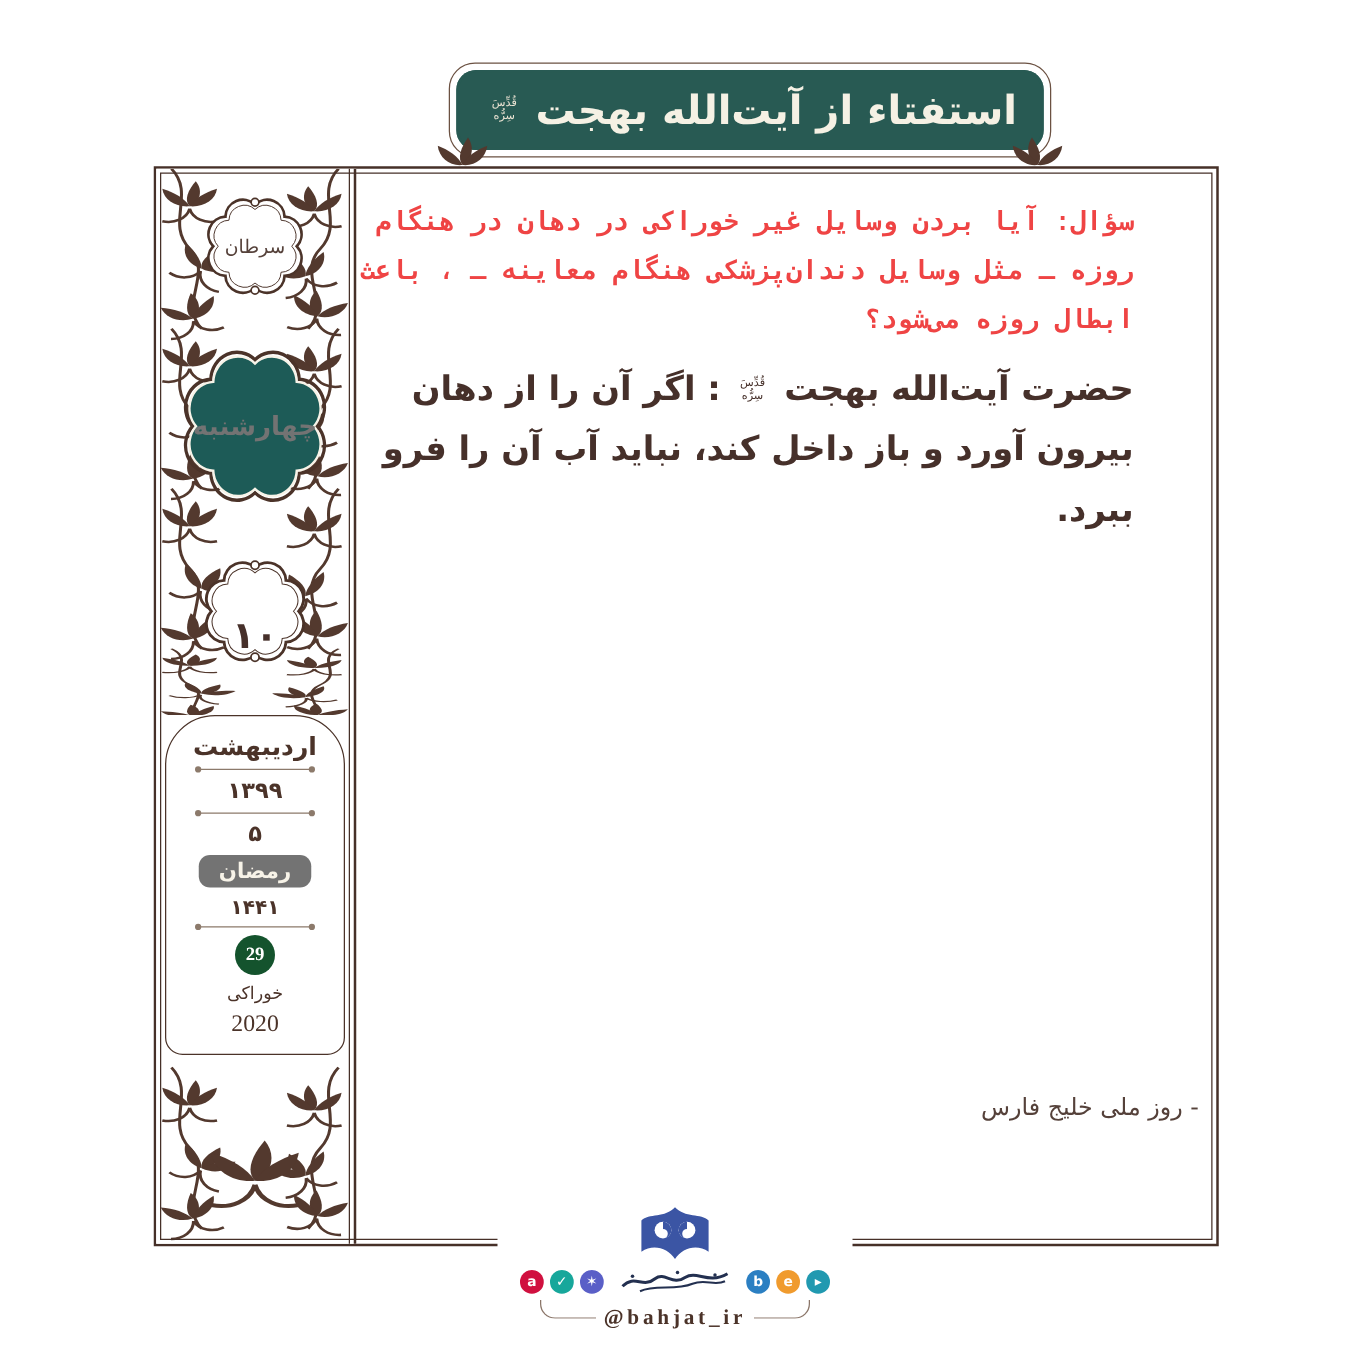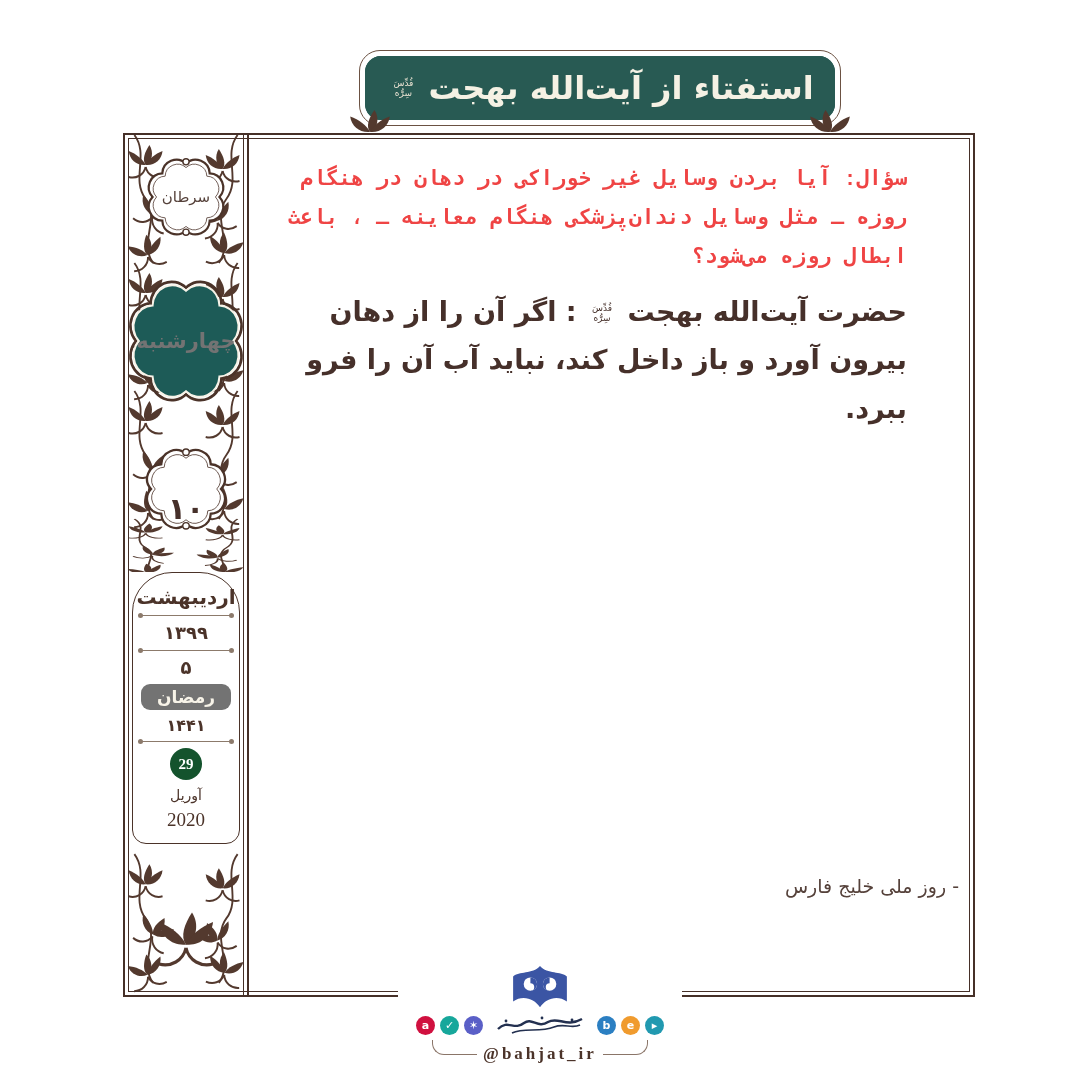--- a/index.html
+++ b/index.html
@@ -32,21 +32,21 @@
   .frame{
     position:absolute;left:123px;top:133px;width:852px;height:864px;
     border:2px solid #463028;box-sizing:border-box;background:#fff;
   }
   .frame::before{
     content:"";position:absolute;inset:3px;border:1.5px solid #463028;
     pointer-events:none;z-index:5;
   }
   
   .sidebar{
-    position:absolute;left:0;top:0;bottom:0;width:124px;
+    position:absolute;left:0;top:0;bottom:0;width:160px;
     border-right:2px solid #463028;box-sizing:border-box;
     display:flex;flex-direction:column;background:#fff;
   }
   .sidebar::after{
     content:"";position:absolute;top:0;bottom:0;right:3px;width:0;
     border-right:1.5px solid #463028;
   }
   .orn{position:relative;overflow:hidden;}
   .orn-top{height:437px;}
   .orn-bottom{flex:1;}
@@ -224,21 +224,21 @@
     <div class="date-panel">
       <span class="dp-month">اردیبهشت</span>
       <span class="divider"></span>
       <span class="dp-year">۱۳۹۹</span>
       <span class="divider"></span>
       <span class="dp-hday">۵</span>
       <span class="badge-ramadan">رمضان</span>
       <span class="dp-hyear">۱۴۴۱</span>
       <span class="divider"></span>
       <span class="circle-greg">29</span>
-      <span class="dp-gmonth">آوریل</span>
+      <span class="dp-gmonth">خوراکی</span>
       <span class="dp-gyear">2020</span>
     </div>
 
     <div class="orn orn-bottom">
       <svg class="foliage" viewBox="0 0 130 150" preserveAspectRatio="none">
         <use href="#foliage-fill" transform="translate(0,10)"></use>
         <use href="#leafclump" transform="translate(65,100) scale(1.6)"></use>
       </svg>
     </div>
   </div>

